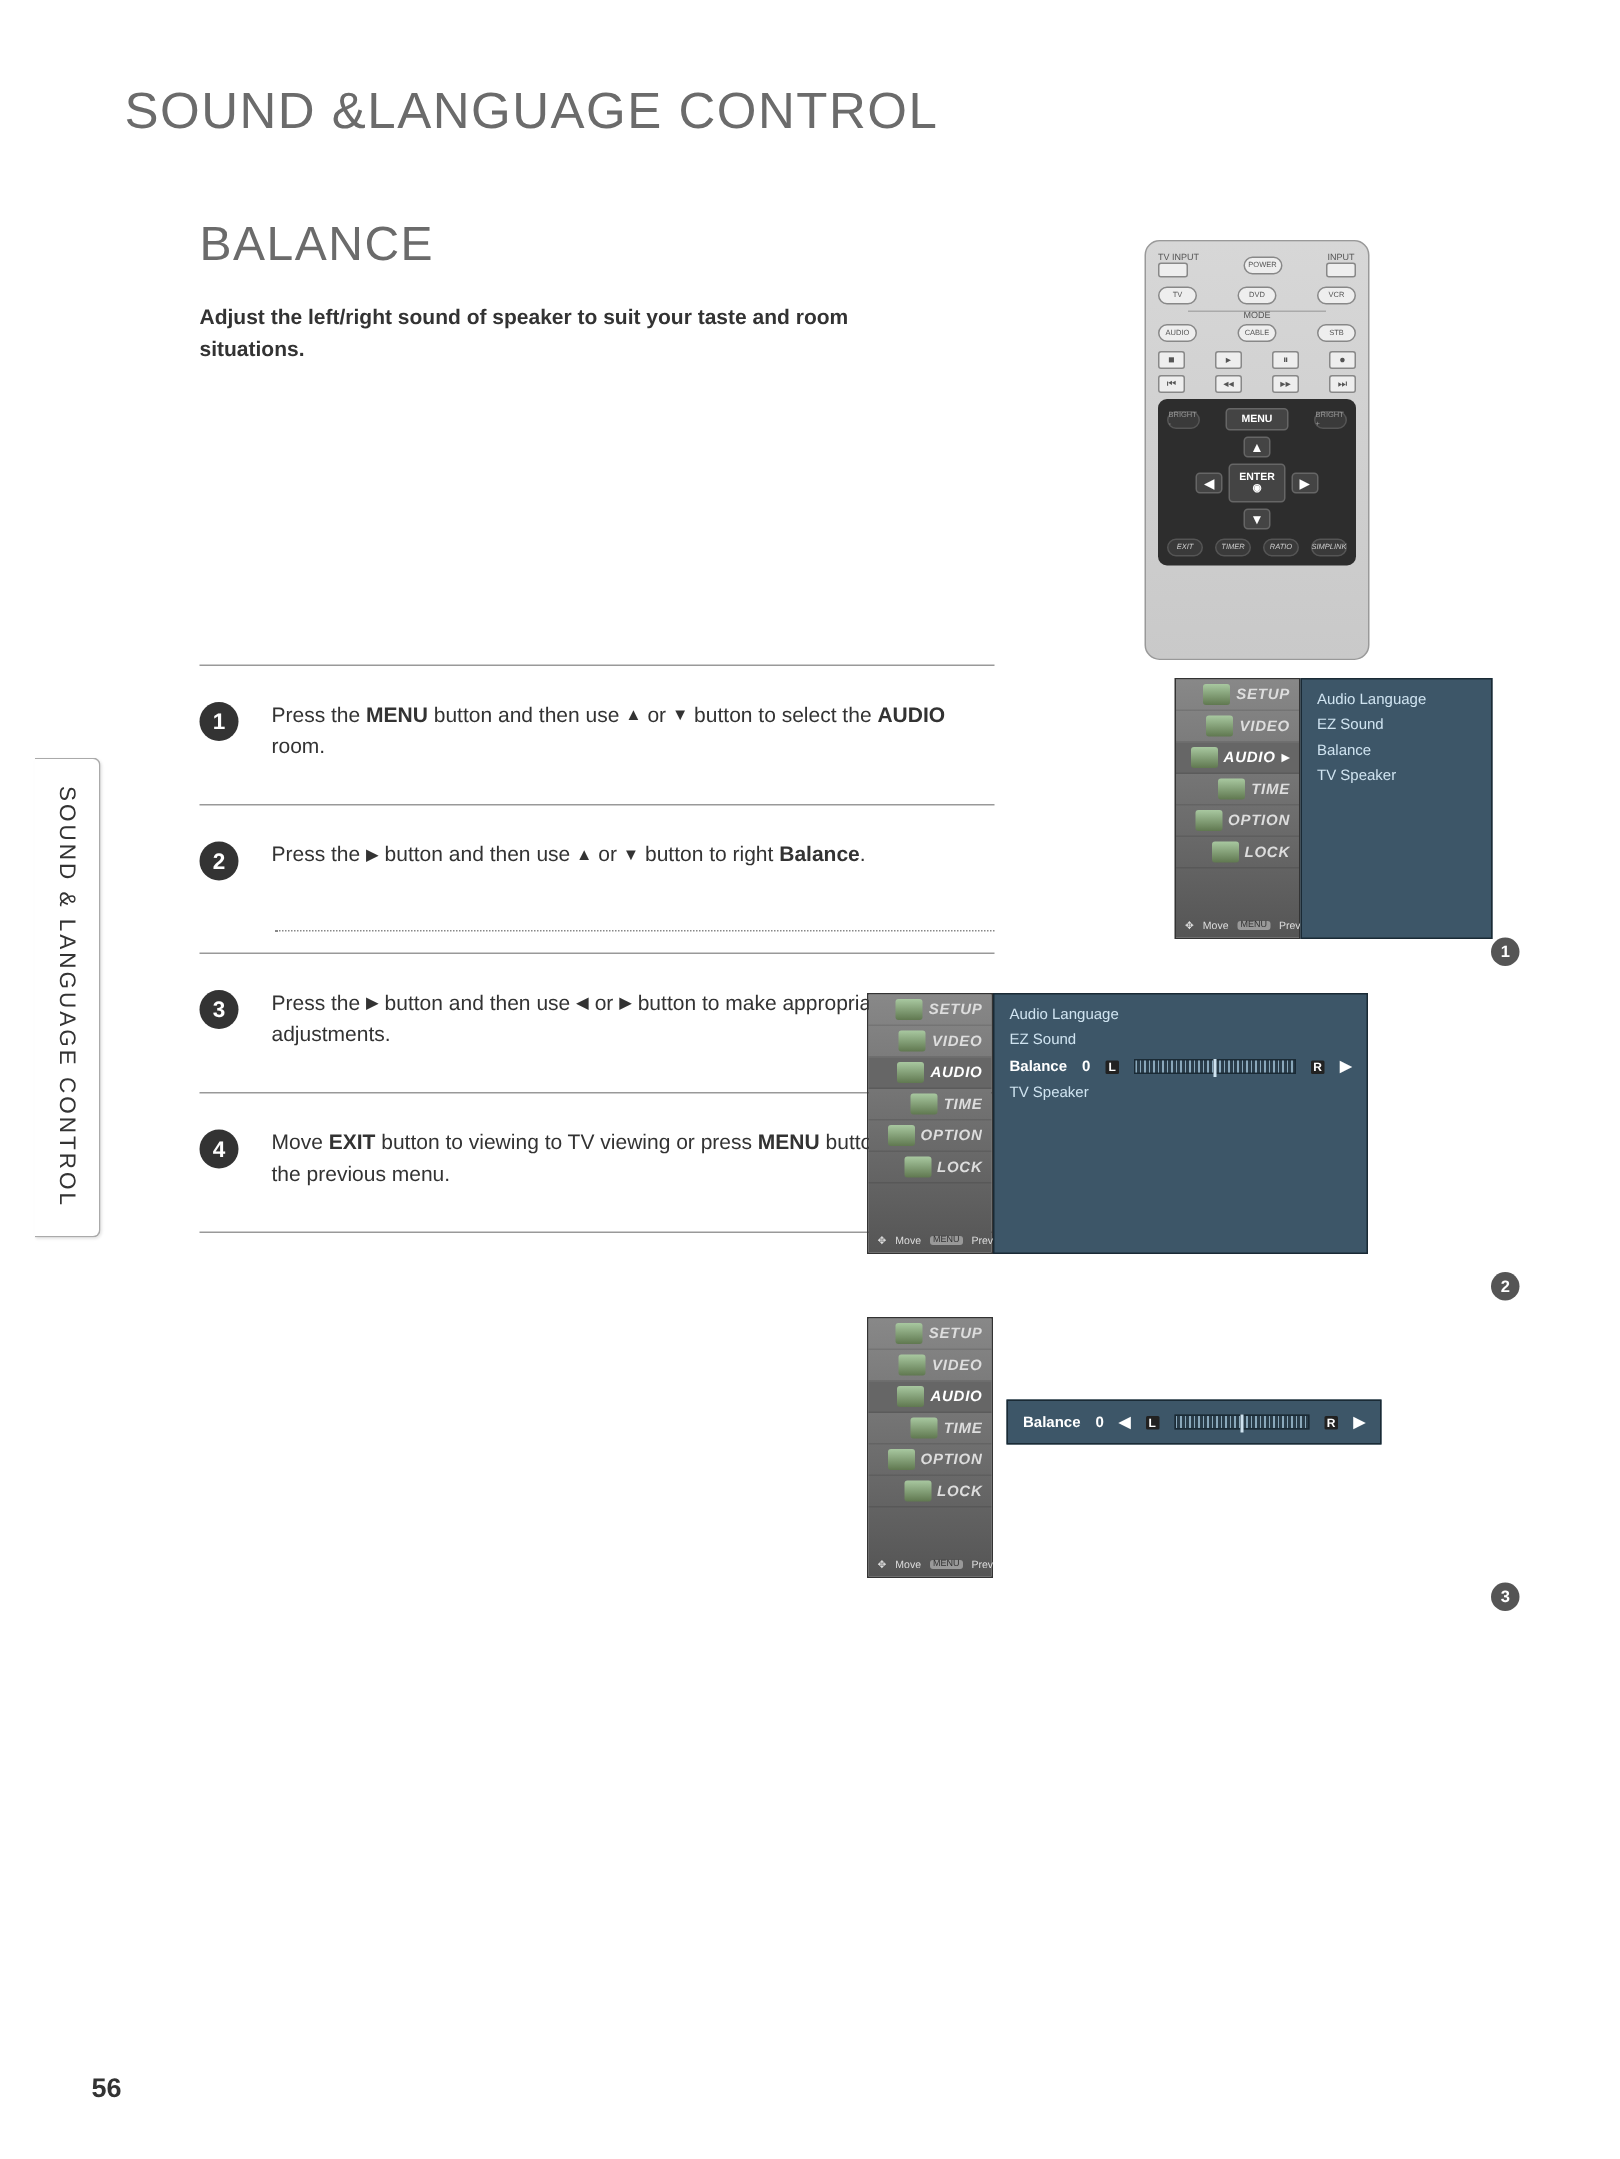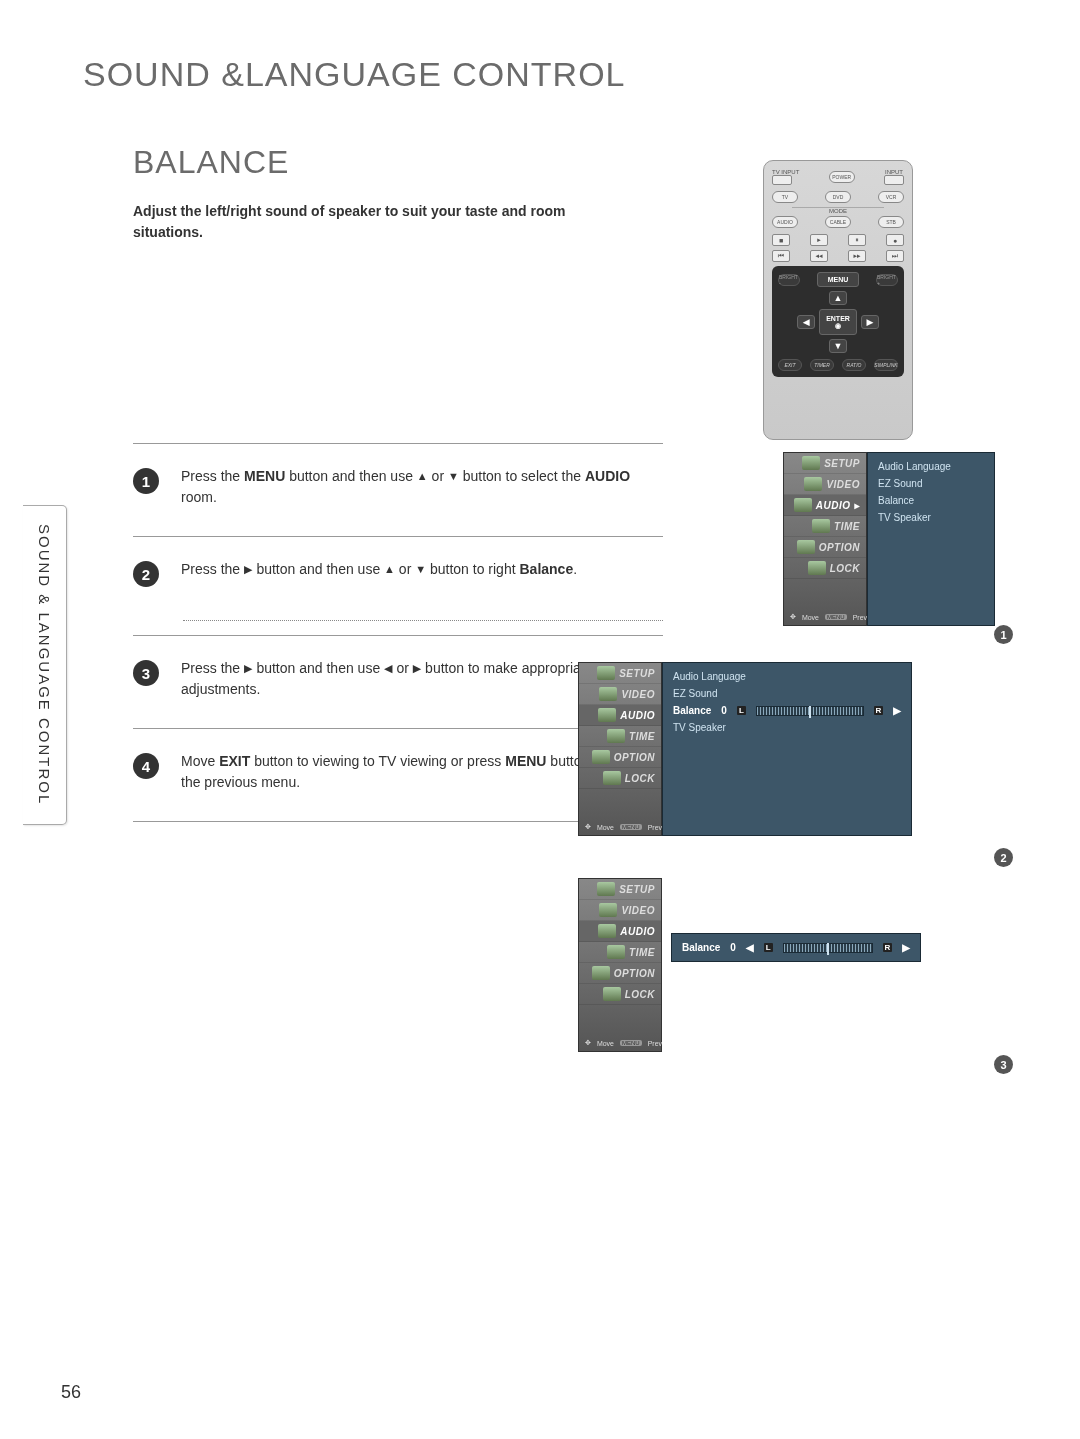--- a/index.html
+++ b/index.html
@@ -198,21 +198,21 @@
   }
 
   .screenshot-num {
     position:absolute;
     width:19px; height:19px; border-radius:50%;
     background:#555; color:#fff; font-size:11px; font-weight:bold;
     display:flex; align-items:center; justify-content:center;
   }
 
   .page-number {
-    position:absolute; left:38px; bottom:36px; font-size:18px; font-weight:normal;
+    position:absolute; left:38px; bottom:36px; font-size:18px; font-weight:bold;
   }
 </style>
 </head>
 <body>
 
 <div class="page">
   <h1 class="chapter-title">SOUND &amp;LANGUAGE CONTROL</h1>
   <h2 class="section-title">BALANCE</h2>
   <p class="intro-text">Adjust the left/right sound of speaker to suit your taste and room situations.</p>
 

